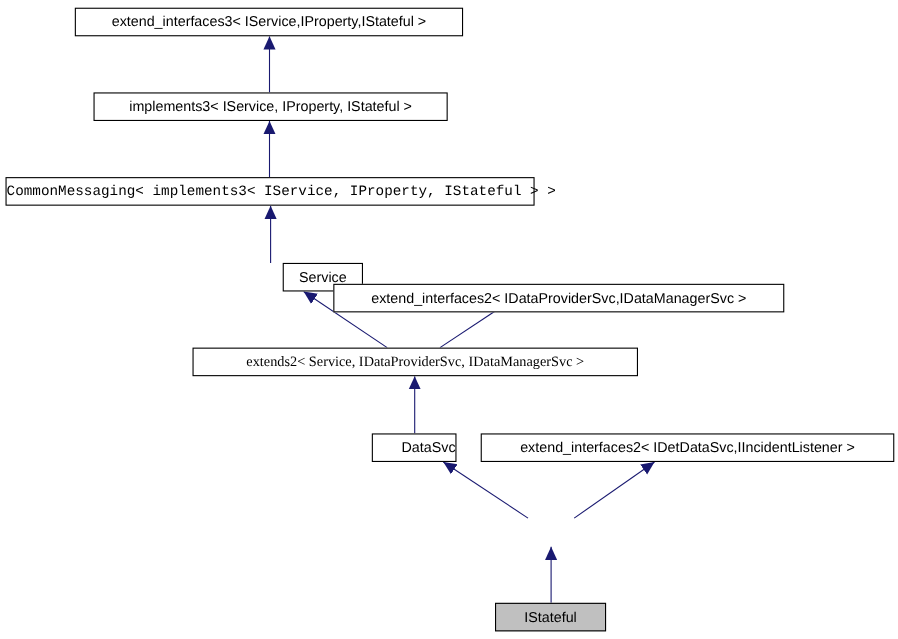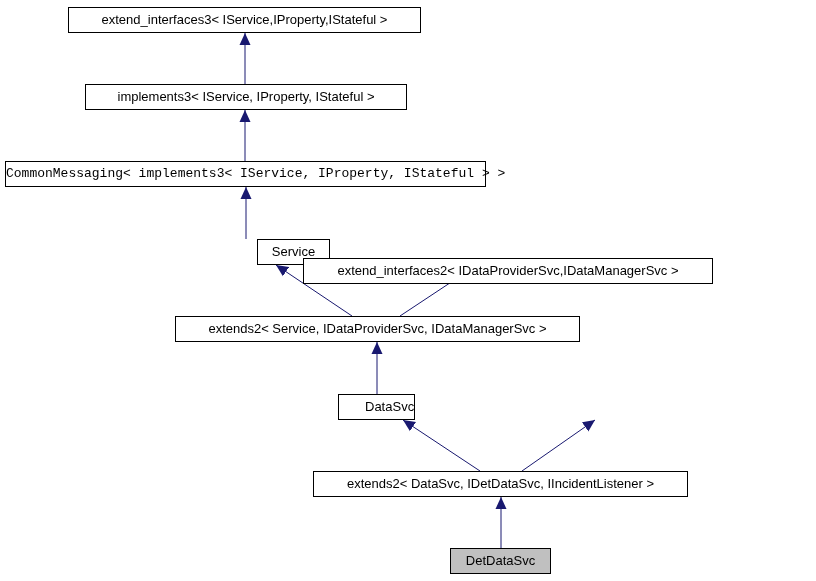--- a/index.html
+++ b/index.html
@@ -65,22 +65,22 @@
   <div class="node" style="left:68px;  top:7px;   width:353px;">extend_interfaces3&lt; IService,IProperty,IStateful &gt;</div>
 
   <div class="node" style="left:85px;  top:84px;  width:322px;">implements3&lt; IService, IProperty, IStateful &gt;</div>
 
   <div class="node" style="left:5px;   top:161px; width:481px;font-family:Liberation Mono, monospace;">CommonMessaging&lt; implements3&lt; IService, IProperty, IStateful &gt; &gt;</div>
 
   <div class="node" style="left:210px; top:239px; width:73px;margin-left:47px;">Service</div>
 
   <div class="node" style="left:303px; top:239px; width:410px;margin-top:19px;">extend_interfaces2&lt; IDataProviderSvc,IDataManagerSvc &gt;</div>
 
-  <div class="node" style="left:175px; top:316px; width:405px;">extends2&lt; Service, IDataProviderSvc, IDataManagerSvc &gt;</div>
+  <div class="node" style="left:175px; top:316px; width:405px;font-family:Liberation Serif, serif;">extends2&lt; Service, IDataProviderSvc, IDataManagerSvc &gt;</div>
 
   <div class="node" style="left:338px; top:394px; width:77px;padding-left:26px;">DataSvc</div>
 
+  <div class="node" style="left:437px; top:394px; width:376px;">extend_interfaces2&lt; IDetDataSvc,IIncidentListener &gt;</div>
 
-  <div class="node" style="left:313px; top:471px; width:375px;">extends2&lt; DataSvc, IDetDataSvc, IIncidentListener &gt;</div>
 
-  <div class="node current" style="left:450px; top:548px; width:101px;">DetDataSvc</div>
+  <div class="node current" style="left:450px; top:548px; width:101px;">IStateful</div>
 
 </div>
 
 </body></html>

